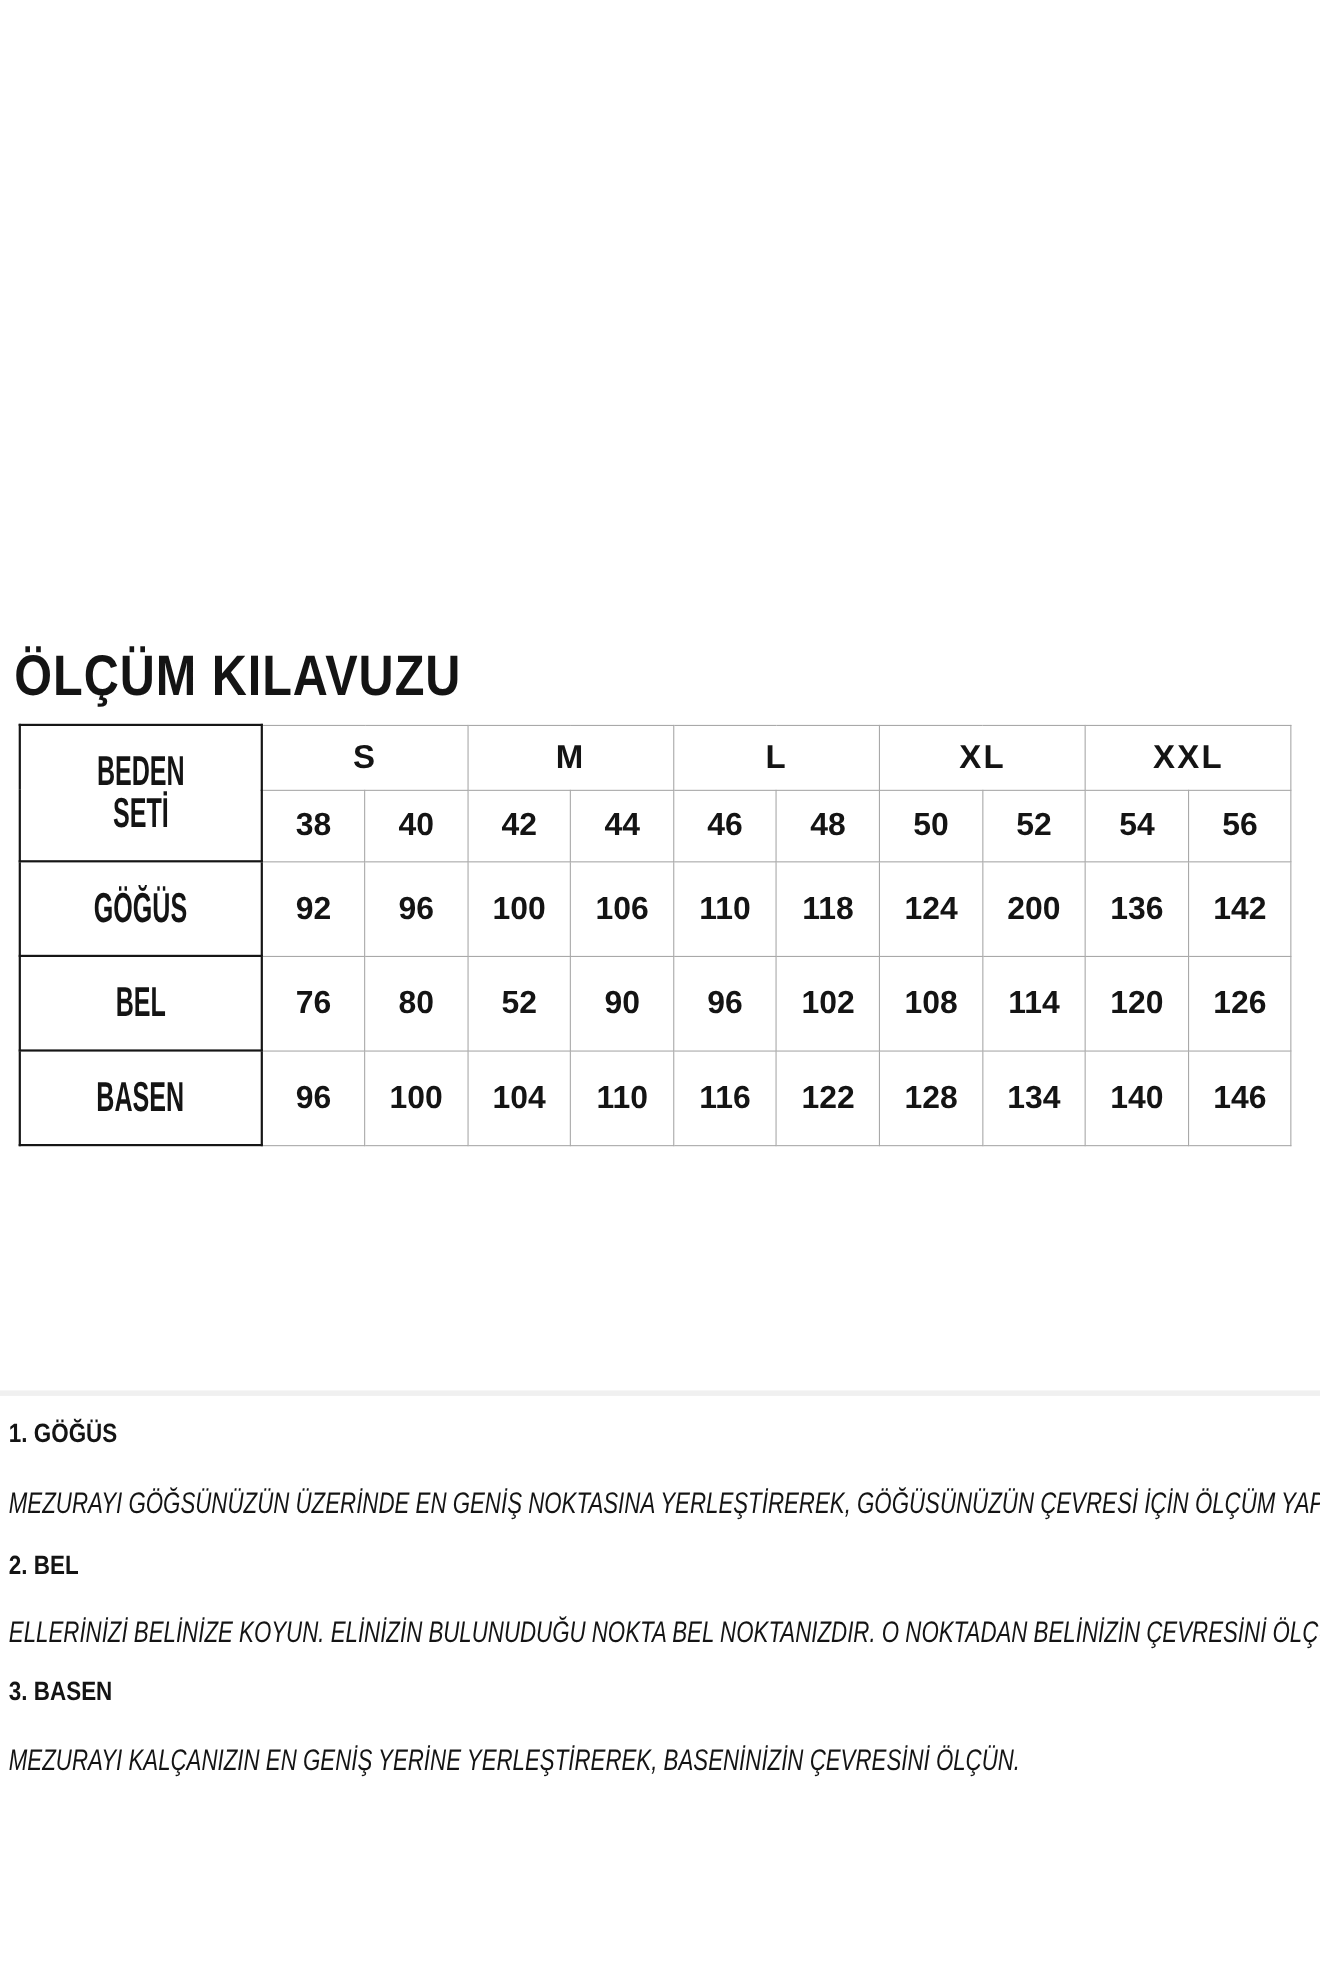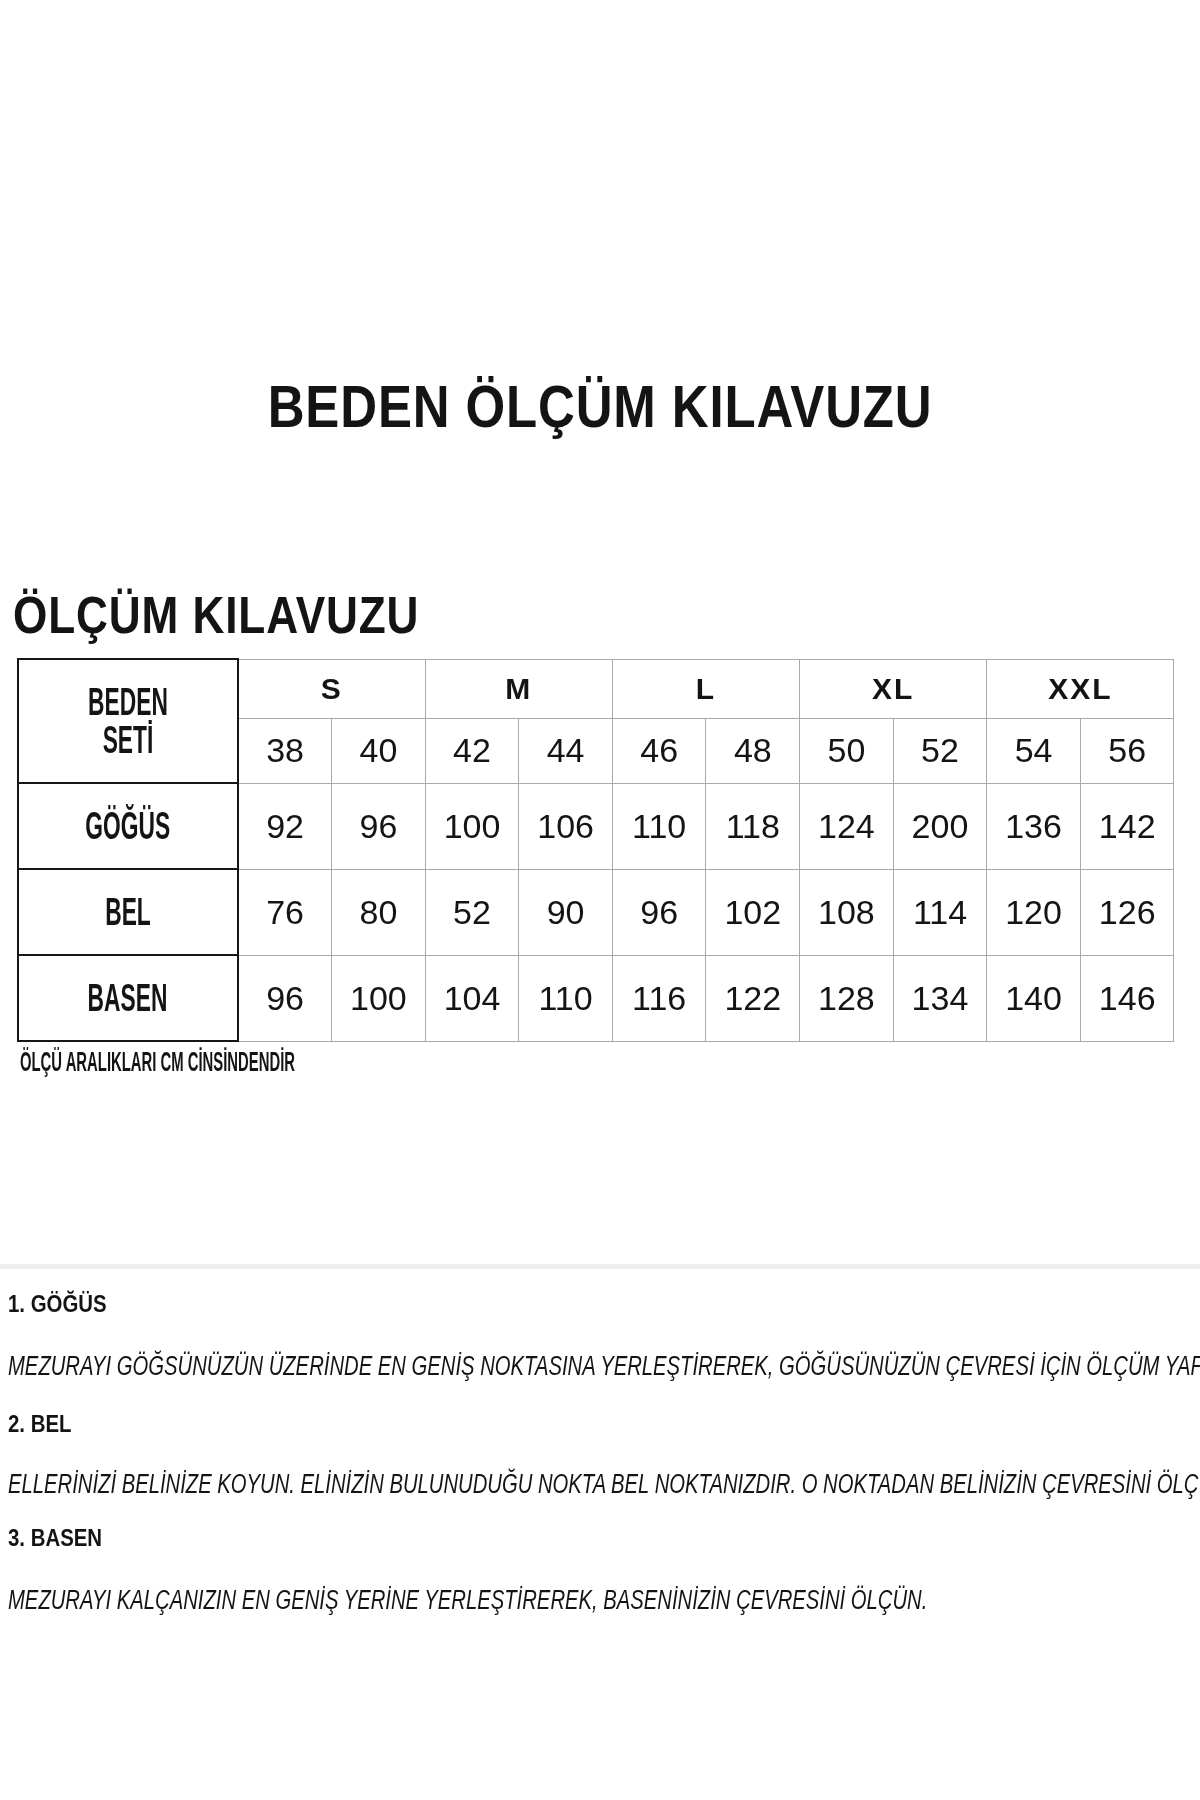--- a/index.html
+++ b/index.html
@@ -27,21 +27,21 @@
   col.c-label{width:220px;}
   col.c-num{width:93.6px;}
   tr.r-group{height:54px;}
   tr.r-nums{height:65px;}
   tr.r-data{height:86px;}
 
   td.cell-gray{border:1px solid #a9a9a9;}
   td.cell-label{border:2px solid #161616;}
 
   .group-txt{font-size:30px;font-weight:700;letter-spacing:2px;}
-  .num-txt{font-size:34px;font-weight:400;}
+  .num-txt{font-size:29px;font-weight:700;}
   .label-txt{font-size:38px;font-weight:700;line-height:1;}
   .label-txt .cond-c{transform:scaleX(.6);}
 
   
   .footnote{top:1048px;left:20px;font-size:27px;font-weight:700;line-height:1.1;}
   .footnote .cond{transform:scaleX(.55);}
 
   
   .howto-heading{top:1210px;left:6px;font-size:42px;font-weight:700;line-height:1.2;}
   .howto-heading .cond{transform:scaleX(.75);}
@@ -55,23 +55,20 @@
 
   .t1{top:1290px;} .p1{top:1350px;}
   .t2{top:1410px;} .p2{top:1468px;}
   .t3{top:1524px;} .p3{top:1584px;}
 </style>
 </head>
 <body>
 
 <div class="page">
 
-  <div class="abs doc-title nowrap">
-    <span class="cond-c">BEDEN ÖLÇÜM KILAVUZU</span>
-  </div>
 
   <div class="abs sec-heading nowrap">
     <span class="cond">ÖLÇÜM KILAVUZU</span>
   </div>
 
   <table class="size-table">
     <colgroup>
       <col class="c-label">
       <col class="c-num">
         <col class="c-num">
@@ -148,23 +145,20 @@
         <td class="cell-gray num-txt">116</td>
         <td class="cell-gray num-txt">122</td>
         <td class="cell-gray num-txt">128</td>
         <td class="cell-gray num-txt">134</td>
         <td class="cell-gray num-txt">140</td>
         <td class="cell-gray num-txt">146</td>
       </tr>
     </tbody>
   </table>
 
-  <div class="abs footnote nowrap">
-    <span class="cond">ÖLÇÜ ARALIKLARI CM CİNSİNDENDİR</span>
-  </div>
 
 
   <div class="abs divider"></div>
 
   <div class="abs step-title t1 nowrap">
     <span class="cond">1. GÖĞÜS</span>
   </div>
   <div class="abs step-text p1 nowrap">
     <span class="cond">MEZURAYI GÖĞSÜNÜZÜN ÜZERİNDE EN GENİŞ NOKTASINA YERLEŞTİREREK, GÖĞÜSÜNÜZÜN ÇEVRESİ İÇİN ÖLÇÜM YAPIN.</span>
   </div>

